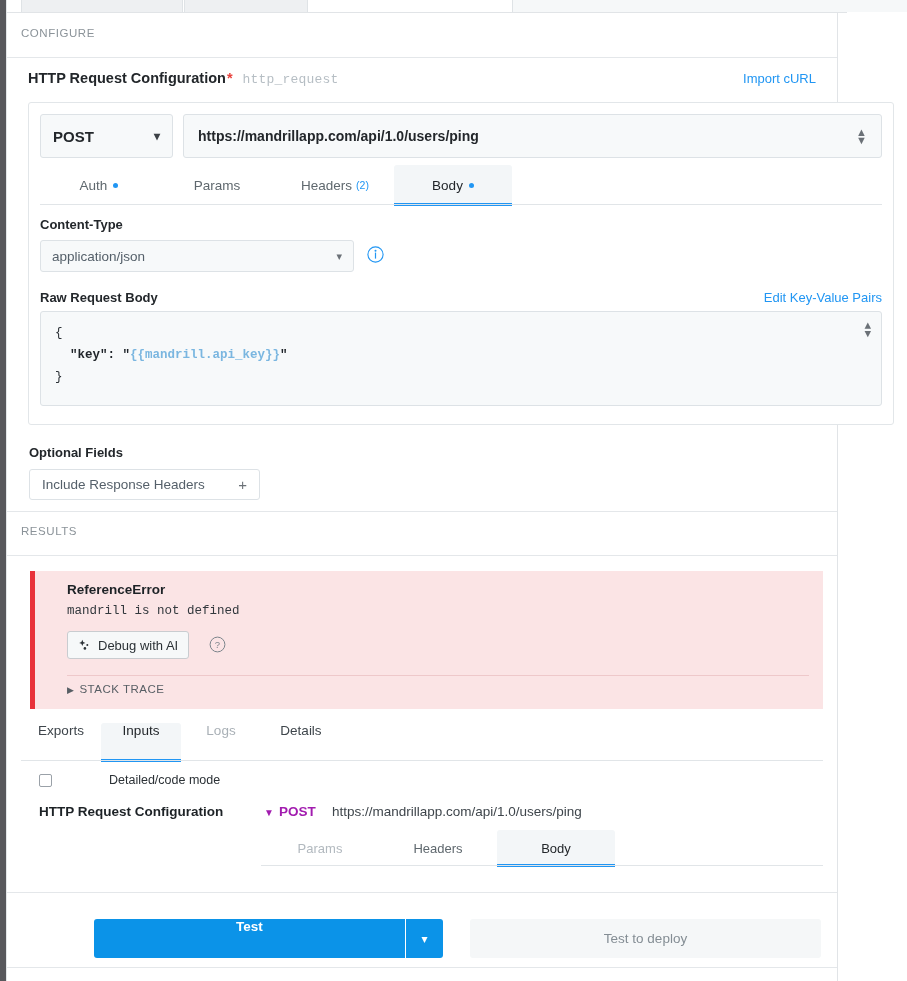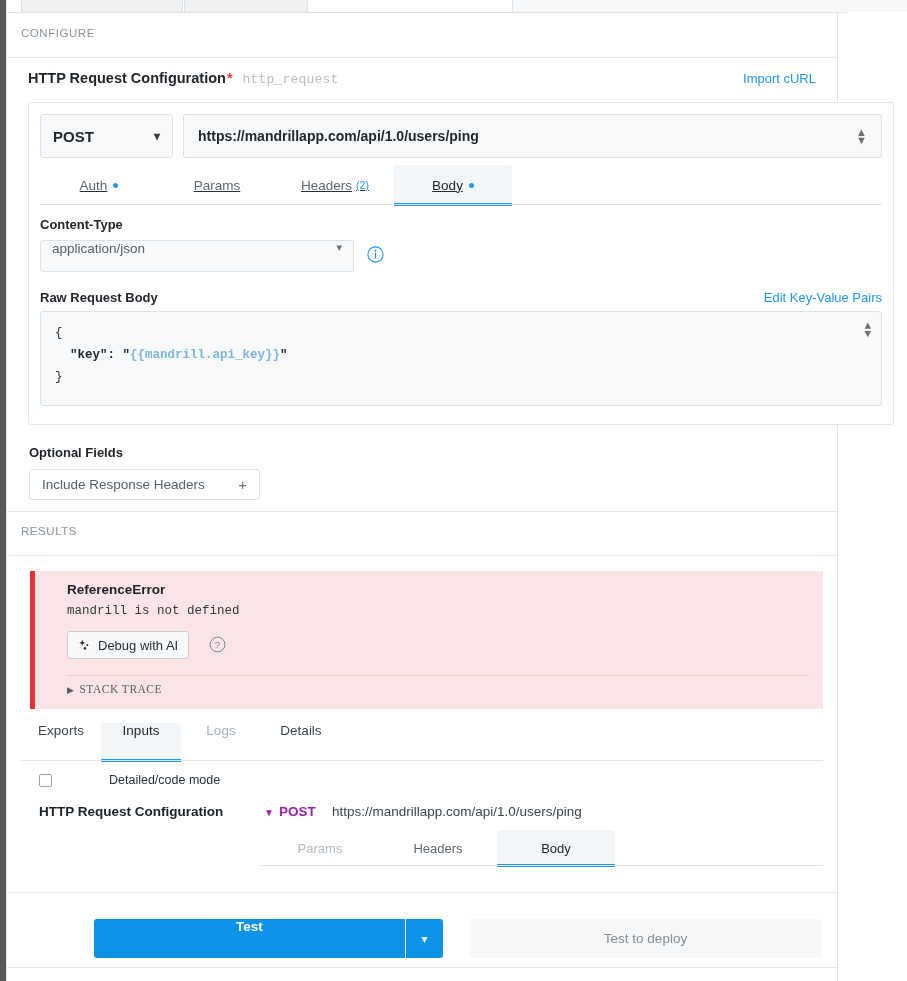--- a/index.html
+++ b/index.html
@@ -77,42 +77,42 @@
   .method-sel .caret { margin-left:auto; color:#3c4146; font-size:12px; }
   .url-input {
     flex:1; margin-left:10px; height:44px; border:1px solid #dde2e6; border-radius:3px;
     background:#f7f9fa; display:flex; align-items:center; padding:0 14px;
     font-size:14px; font-weight:bold; color:#23272b;
   }
   .updown { margin-left:auto; color:#6b7177; font-size:11px; line-height:8px; text-align:center; }
   .updown span { display:block; }
 
   
-  .tabs-row { position:absolute; left:11px; top:62px; right:4px; height:40px; display:flex;text-decoration:underline; }
+  .tabs-row { position:absolute; left:11px; top:62px; right:4px; height:40px; display:flex; }
   .tab {
     min-width:118px; height:40px; display:flex; align-items:center; justify-content:center;
     font-size:13.5px; color:#5f686e; cursor:pointer; position:relative;
     border-radius:3px 3px 0 0;
   }
   .tab.active { background:#f3f6f8; color:#23272b; }
   .tab.active::after {
     content:""; position:absolute; left:0; right:0; bottom:-1px; height:3px; background:#2196f3;
   }
   .tab .dot {
     width:5px; height:5px; border-radius:50%; background:#2196f3; margin-left:6px; display:inline-block;
   }
   .tab .cnt { color:#2196f3; font-size:10.5px; margin-left:4px; vertical-align:super; }
   .tabs-underline { position:absolute; left:11px; top:101px; right:11px; height:1px; background:#e1e5e8; }
 
   
   .ct-label { position:absolute; left:11px; top:114px; font-size:13px; font-weight:bold; color:#23272b; }
   .ct-sel {
     position:absolute; left:11px; top:137px; width:314px; height:32px;
     border:1px solid #dde2e6; border-radius:3px; background:#f7f9fa;
-    display:flex; align-items:flex-start; padding:0 11px; font-size:13.5px; color:#55606a; cursor:pointer;gap:25px;
+    display:flex; align-items:center; padding:0 11px; font-size:13.5px; color:#55606a; cursor:pointer;gap:25px;
   }
   .ct-sel .caret { margin-left:auto; color:#6b7177; font-size:11px; }
   .info-ic {
     position:absolute; left:338px; top:143px; width:17px; height:17px; cursor:pointer;
   }
 
   .rb-label { position:absolute; left:11px; top:187px; font-size:13px; font-weight:bold; color:#23272b; }
   .rb-link { position:absolute; right:11px; top:187px; font-size:13px; color:#2196f3; cursor:pointer; }
   .rb-box {
     position:absolute; left:11px; top:208px; right:11px; height:95px;
@@ -154,21 +154,21 @@
   .dbg-btn {
     position:absolute; left:32px; top:60px; height:28px;
     border:1px solid #c9ccd0; border-radius:3px; background:#f6f8f9;
     display:flex; align-items:center; padding:0 10px; font-size:13px; color:#2b3136; cursor:pointer;
   }
   .dbg-btn .spark { margin-right:7px; display:inline-flex; }
   .help-ic { position:absolute; left:174px; top:65px; width:17px; height:17px; cursor:pointer; }
   .err-hr { position:absolute; left:32px; top:104px; right:14px; height:1px; background:#eec8ca; }
   .stack {
     position:absolute; left:32px; top:112px; font-size:11.5px; letter-spacing:.5px;
-    color:#575e64; text-transform:uppercase; cursor:pointer;font-family:Liberation Serif, serif;
+    color:#575e64; text-transform:uppercase; cursor:pointer;
   }
   .stack .tri { font-size:9px; margin-right:5px; }
 
   
   .rtabs { position:absolute; left:14px; top:212px; right:14px; height:38px; display:flex; }
   .rtab {
     min-width:80px; height:38px; display:flex; justify-content:center;
     font-size:13.5px; color:#3e454b; cursor:pointer; position:relative; padding:0 14px;
     border-radius:3px 3px 0 0;
   }

